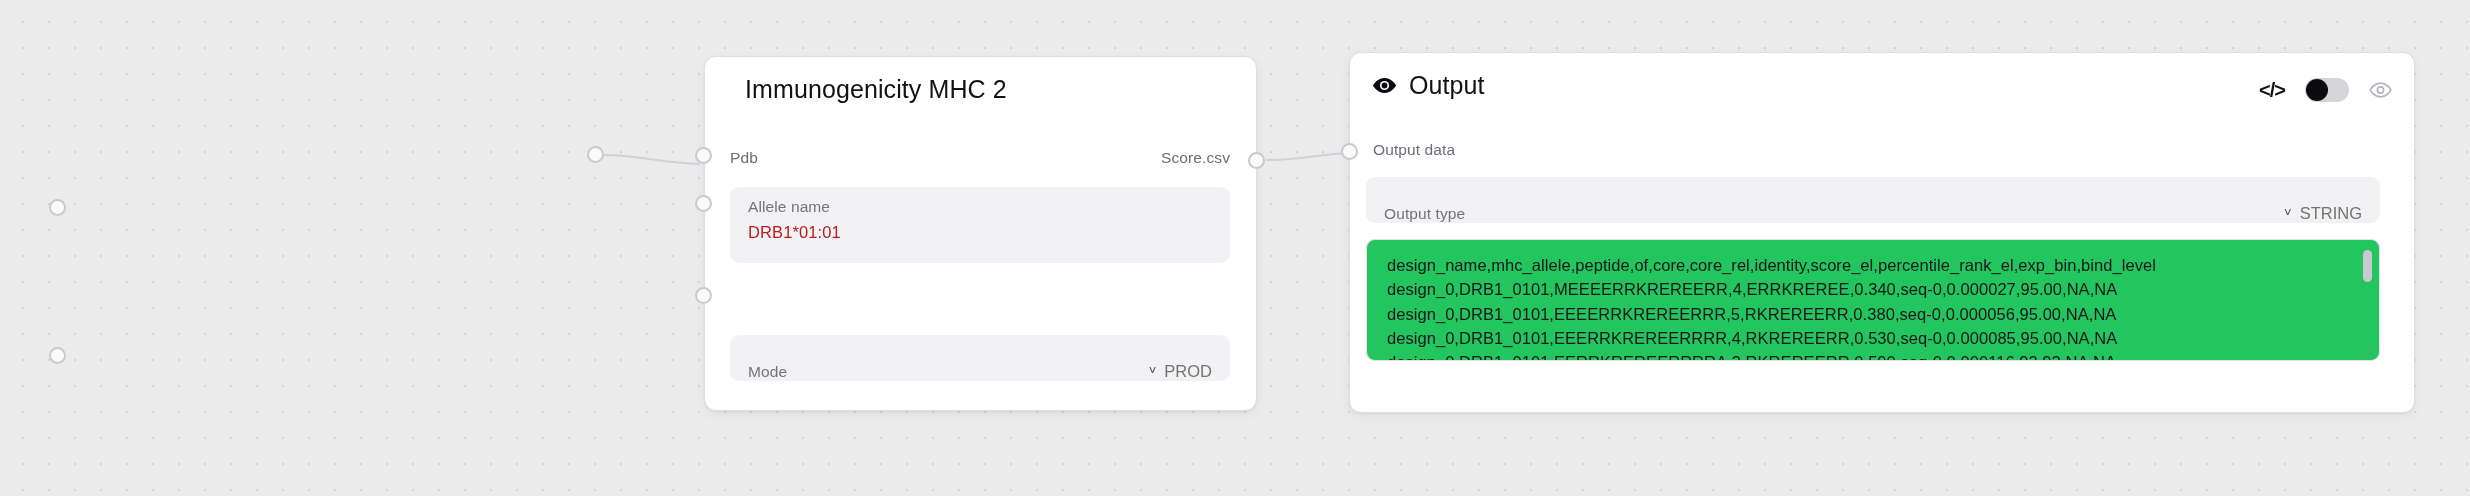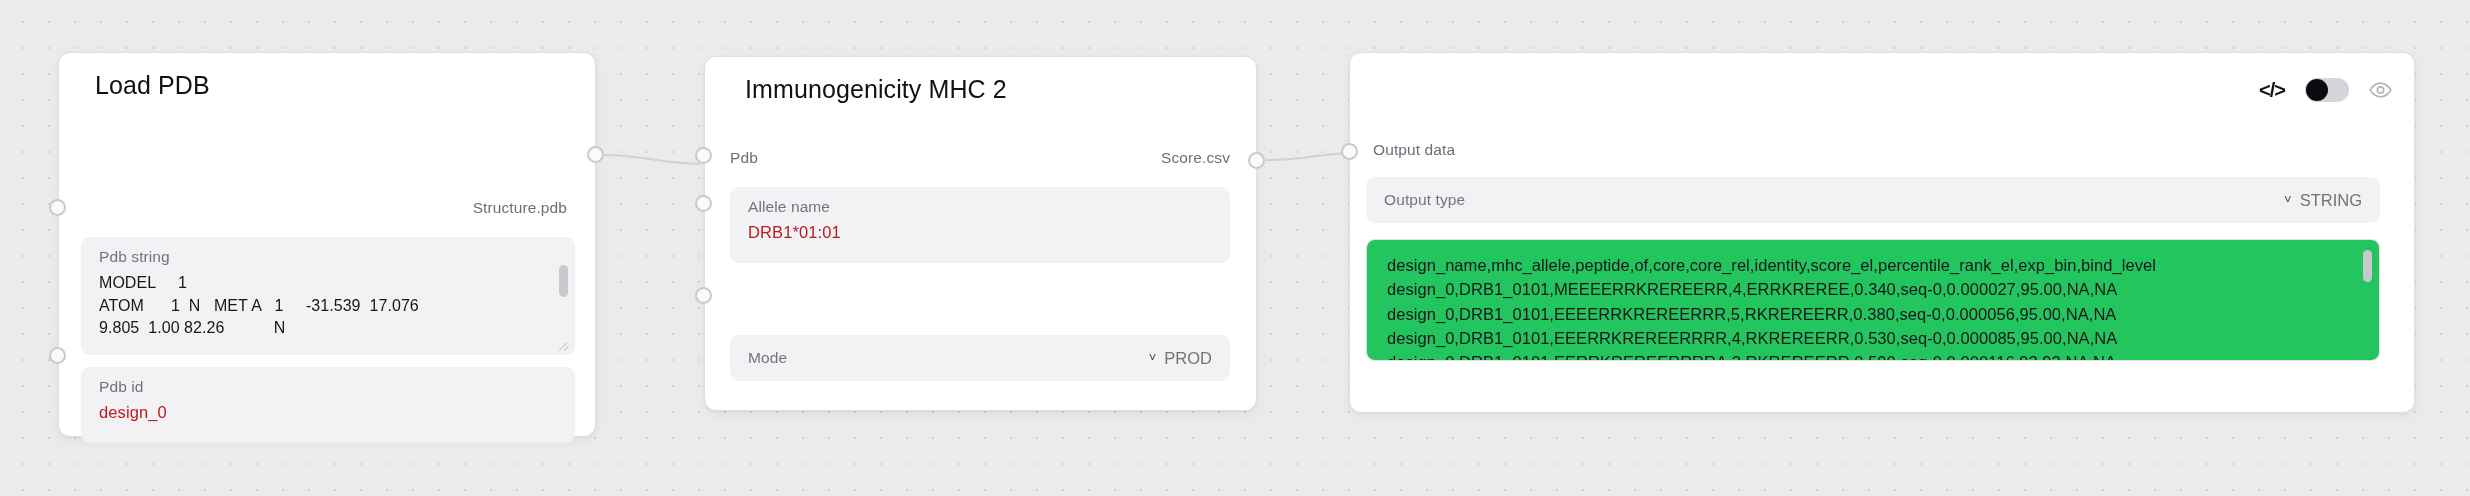--- a/index.html
+++ b/index.html
@@ -73,21 +73,21 @@
   .field-value {
     font-size: 16.5px;
     color: #b91c1c;
     letter-spacing: .1px;
     white-space: pre;
   }
   .field-stack { padding: 11px 18px 12px 18px; }
   .field-stack .field-value { margin-top: 7px; display:block; }
 
   .field-row {
-    display: flex; align-items: center; justify-content: space-between;
+    display: flex; align-items: flex-end; justify-content: space-between;
     padding: 0 18px;
     height: 100%;
     position: relative;
   }
   .field-row .field-label { position: relative; z-index: 2;}
   .field-row .row-right { position: relative; z-index: 2; display:flex; align-items:center; gap:8px; }
   .slider-fill {
     position: absolute; left: 0; top: 0; bottom: 0;
     background: #e7e7ea;
     z-index: 1;
@@ -158,39 +158,20 @@
 </head>
 <body>
 
 <div id="canvas">
 
   <svg class="edges">
     <path d="M 604 155 C 640 155, 660 163, 700 164" stroke="#d0d0d6" stroke-width="2.2" fill="none"></path>
     <path d="M 1266 160 C 1305 160, 1320 153, 1358 153" stroke="#d0d0d6" stroke-width="2.2" fill="none"></path>
   </svg>
 
-  <div class="node" style="left:58px; top:52px; width:538px; height:385px;">
-    <div class="node-title">Load PDB</div>
-
-    <div class="port-label right" style="right:28px; top:146px;">Structure.pdb</div>
-
-    <div class="field textbox" style="left:22px; top:184px; width:494px; height:118px;">
-      <span class="tb-label">Pdb string</span>
-      <div class="tb-body" style="font-size:16px;">MODEL     1
-ATOM      1  N   MET A   1     -31.539  17.076
-9.805  1.00 82.26           N</div>
-      <div class="sb-thumb" style="top:28px; height:32px;"></div>
-      <div class="resize-grip"></div>
-    </div>
-
-    <div class="field field-stack" style="left:22px; top:314px; width:494px; height:76px;">
-      <span class="field-label">Pdb id</span>
-      <span class="field-value">design_0</span>
-    </div>
-  </div>
 
   <div class="port" style="left:49px; top:199px;"></div>
   <div class="port" style="left:49px; top:347px;"></div>
   <div class="port" style="left:587px; top:146px;"></div>
 
   <div class="node" style="left:704px; top:56px; width:553px; height:355px;">
     <div class="node-title" style="padding-left:40px;">Immunogenicity MHC 2</div>
 
     <div class="port-label" style="left:25px; top:92px;">Pdb</div>
     <div class="port-label right" style="right:26px; top:92px;">Score.csv</div>
@@ -210,20 +191,30 @@
         </span>
       </div>
     </div>
   </div>
   <div class="port" style="left:695px; top:147px;"></div>
   <div class="port" style="left:695px; top:195px;"></div>
   <div class="port" style="left:695px; top:287px;"></div>
   <div class="port" style="left:1248px; top:152px;"></div>
 
   <div class="node" style="left:1349px; top:52px; width:1066px; height:361px;">
+    <div class="node-title with-icon">
+      <span style="display:inline-flex;">
+        <svg width="25" height="17" viewBox="0 0 25 17" aria-hidden="true">
+          <path d="M12.5 1C5.8 1 1.6 7 1 8.5c.6 1.5 4.8 7.5 11.5 7.5S23.4 10 24 8.5C23.4 7 19.2 1 12.5 1z" fill="#0b0b0f"></path>
+          <circle cx="12.5" cy="8.5" r="4.6" fill="#ffffff"></circle>
+          <circle cx="12.5" cy="8.5" r="2.9" fill="#0b0b0f"></circle>
+        </svg>
+      </span>
+      <span>Output</span>
+    </div>
 
     <div class="hdr-controls" style="right:22px; top:25px;">
       <span class="code-icon">&lt;/&gt;</span>
       <span class="toggle">
         <span class="knob"></span>
       </span>
       <span style="display:inline-flex;">
         <svg width="23" height="16" viewBox="0 0 23 16" aria-hidden="true">
           <path d="M11.5 1.2C5.6 1.2 1.8 6.4 1.2 8c.6 1.6 4.4 6.8 10.3 6.8S21.2 9.6 21.8 8C21.2 6.4 17.4 1.2 11.5 1.2z" fill="none" stroke="#b4b4bb" stroke-width="1.7"></path>
           <circle cx="11.5" cy="8" r="3.1" fill="none" stroke="#b4b4bb" stroke-width="1.7"></circle>

